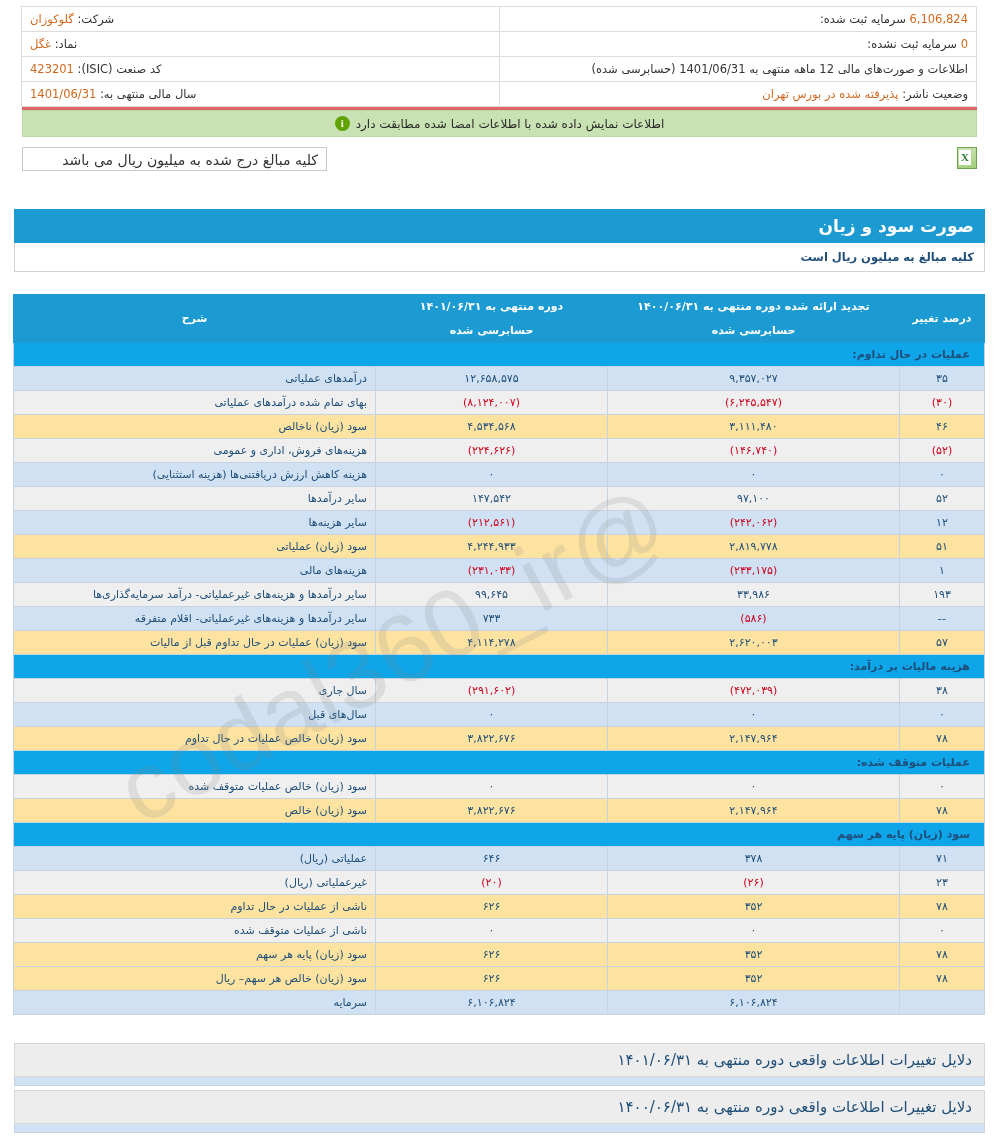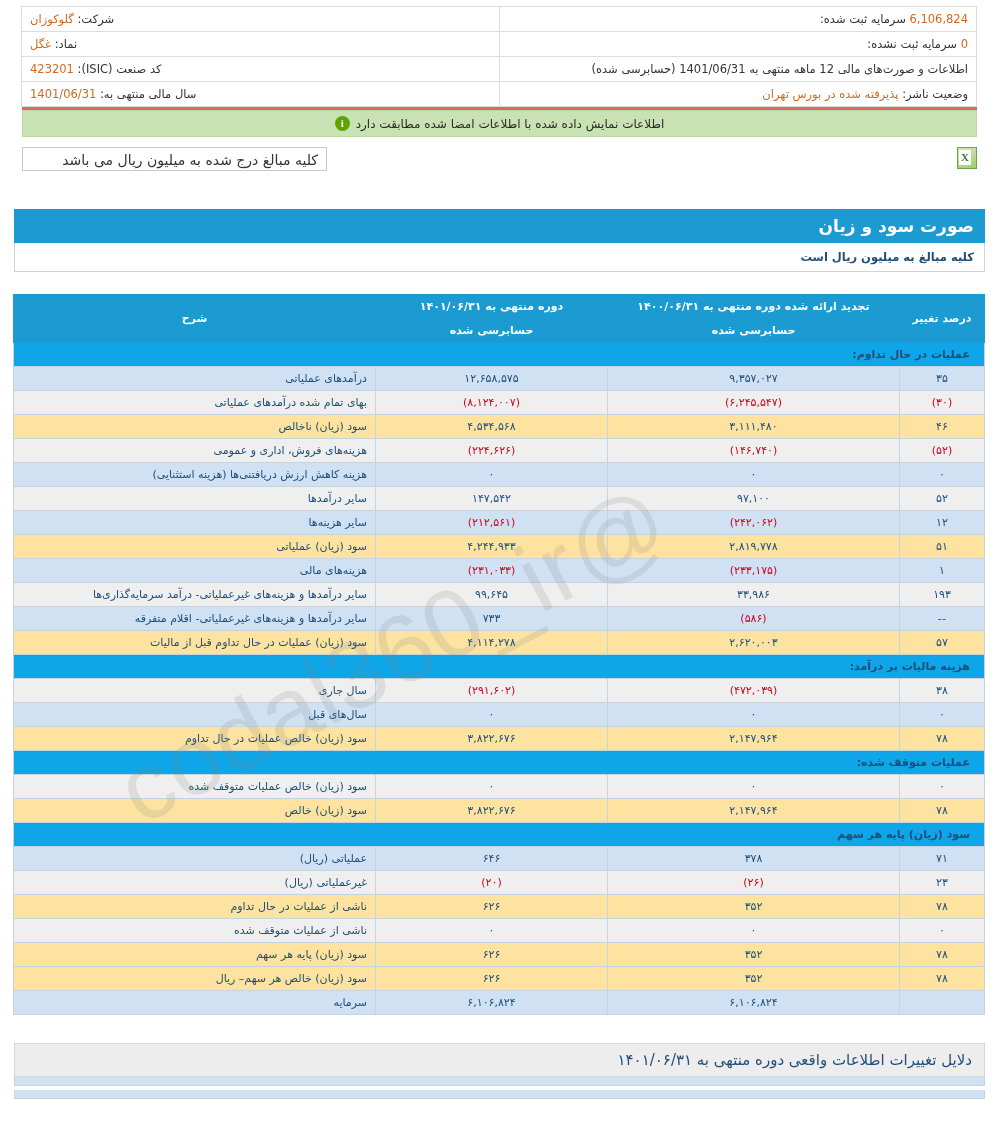--- a/index.html
+++ b/index.html
@@ -400,15 +400,16 @@
       </tbody>
   </table>
 </div>
 
 <div class="foot-wrap">
   <div class="foot-item">
     <div class="foot-link">دلایل تغییرات اطلاعات واقعی دوره منتهی به ۱۴۰۱/۰۶/۳۱</div>
     <div class="foot-strip"></div>
   </div>
   <div class="foot-item">
+    <div class="foot-link">دلایل تغییرات اطلاعات واقعی دوره منتهی به ۱۴۰۰/۰۶/۳۱</div>
     <div class="foot-strip"></div>
   </div>
 </div>
 
 </body></html>

